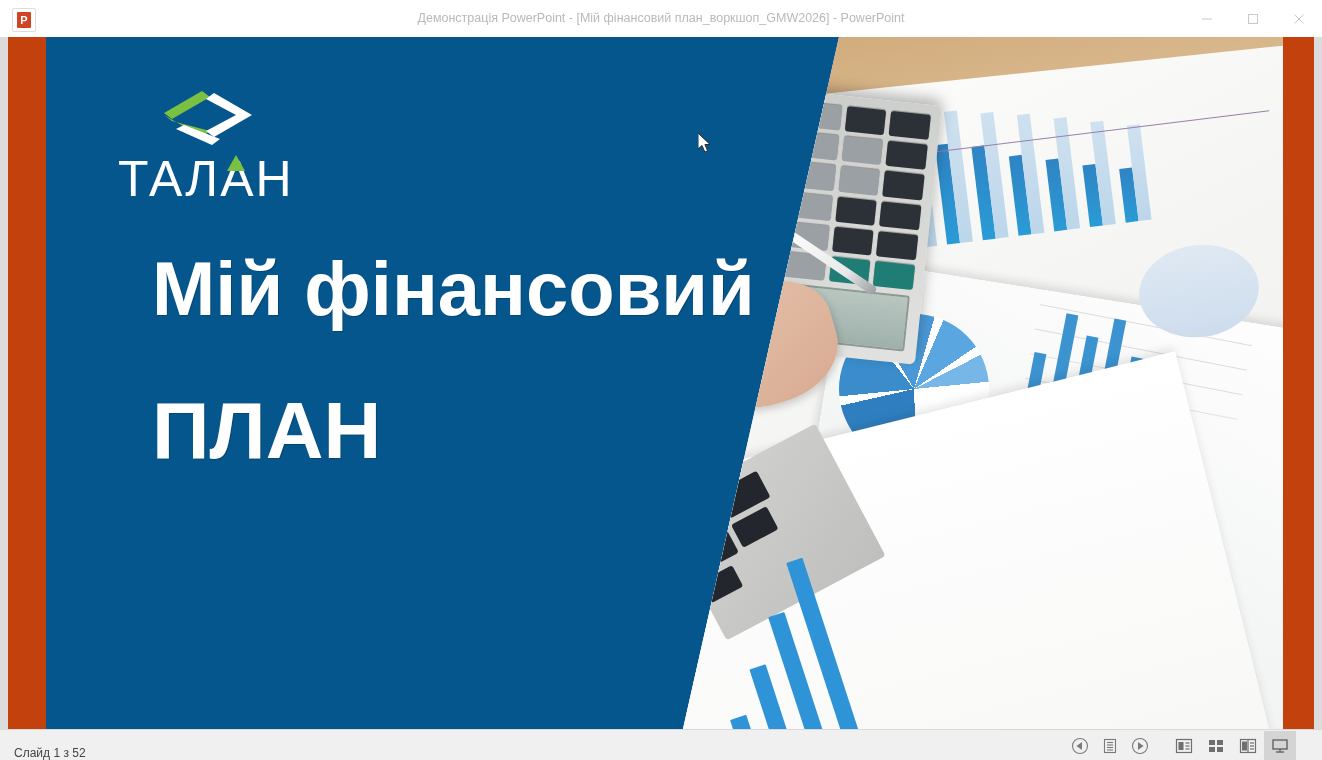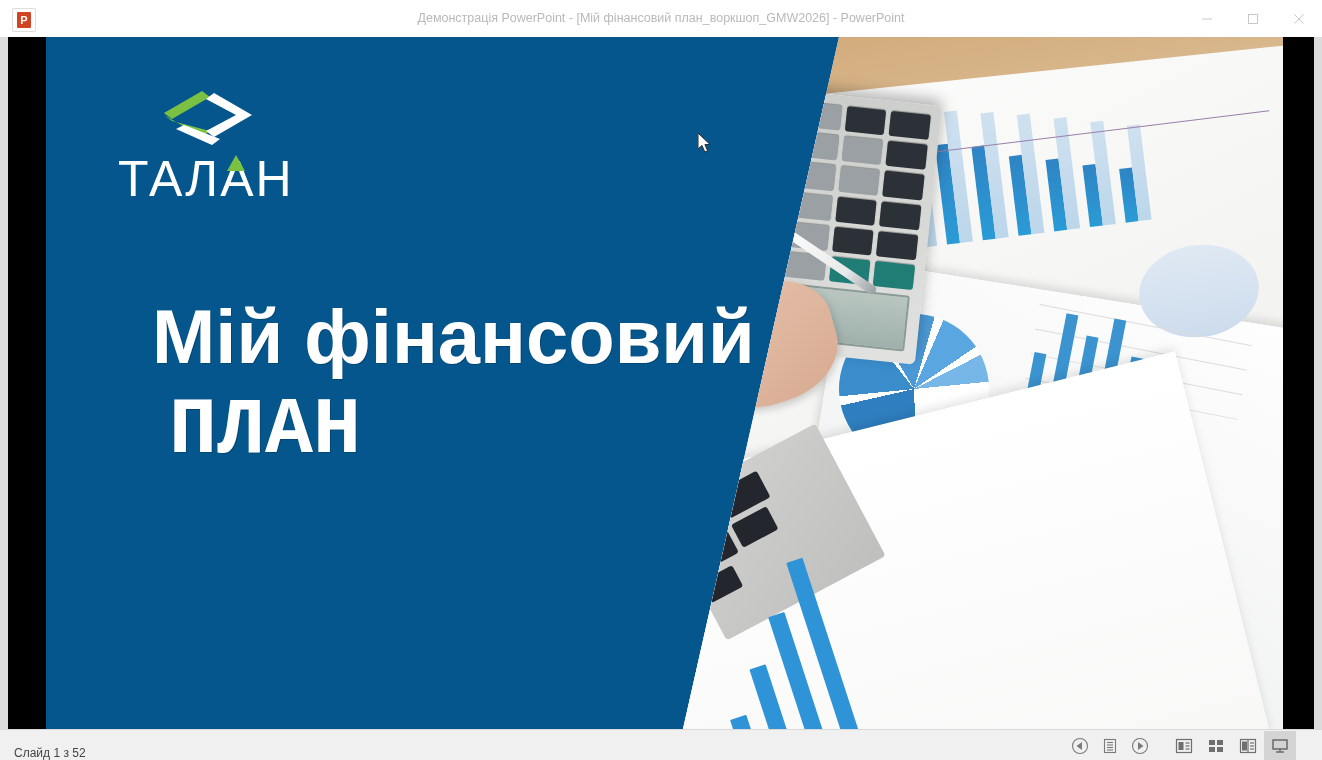--- a/index.html
+++ b/index.html
@@ -32,21 +32,21 @@
     text-align:center;font-size:12.5px;color:#b9b9b9;
     font-family:"Liberation Sans", sans-serif;
     white-space:nowrap;
   }
   .win-btns{position:absolute;right:0;top:0;height:37px;display:flex;}
   .win-btn{width:46px;height:37px;display:flex;align-items:center;justify-content:center;}
   .win-btn svg{display:block;}
 
   
   .showarea{
-    position:absolute;left:0;top:37px;width:1322px;height:692px;background:#000000;
+    position:absolute;left:0;top:37px;width:1322px;height:692px;background:#c2410c;
   }
   .side-strip{position:absolute;top:0;bottom:0;width:8px;background:#dcdcdc;}
   .side-strip.left{left:0;}
   .side-strip.right{right:0;}
 
   .slide{
     position:absolute;left:46px;top:0;width:1237px;height:692px;
     background:#05568d;overflow:hidden;
   }
 
@@ -162,26 +162,25 @@
     border-left:9px solid transparent;border-right:9px solid transparent;
     border-bottom:16px solid #7ac143;
   }
 
   
   .t-line1{
     position:absolute;left:106px;top:212px;
     color:#ffffff;font-size:76px;font-weight:bold;line-height:1.05;
     font-family:"Liberation Sans", sans-serif;white-space:nowrap;
     text-shadow:1px 1px 0 rgba(0,0,0,.18);
-    margin-top:48px;
   }
   .t-line2{
-    position:absolute;left:123px;top:352px;
+    position:absolute;left:106px;top:352px;
     color:#ffffff;font-size:80px;font-weight:bold;line-height:1.05;
-    font-family:Liberation Mono, monospace;white-space:nowrap;
+    font-family:Liberation Sans, sans-serif;white-space:nowrap;
     text-shadow:1px 1px 0 rgba(0,0,0,.18);
   }
   .t-sub{
     position:absolute;left:140px;top:562px;
     color:#ffffff;font-size:34px;font-style:italic;
     font-family:"Liberation Sans", sans-serif;white-space:nowrap;
     text-shadow:1px 1px 0 rgba(0,0,0,.2);
   }
 
   

